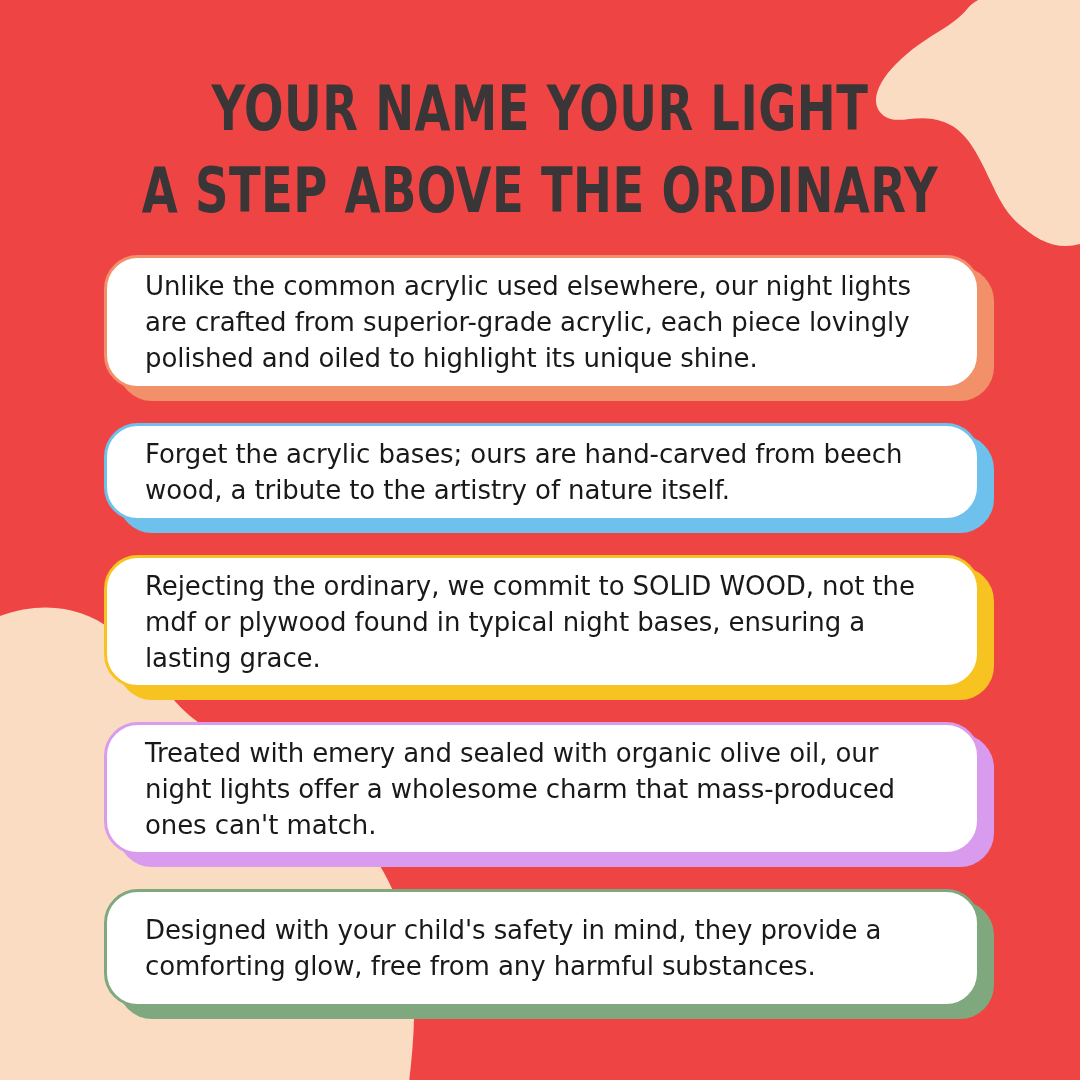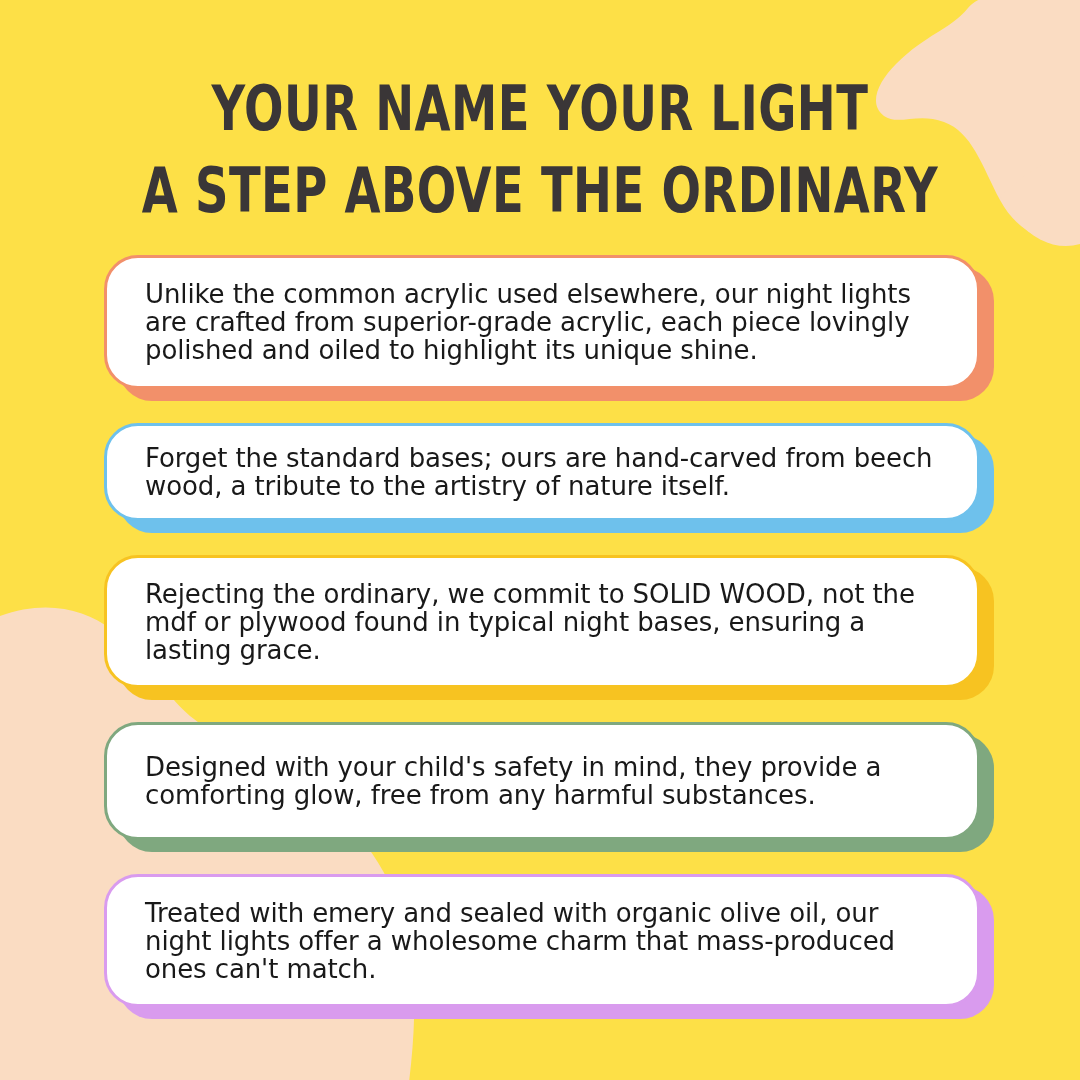--- a/index.html
+++ b/index.html
@@ -6,21 +6,21 @@
   html,body{margin:0;padding:0;}
   body{
     width:1080px;height:1080px;
     background:#FFFFFF;
     font-family:"Liberation Sans", sans-serif;
     overflow:hidden;
   }
   #poster{
     position:relative;
     width:1080px;height:1080px;
-    background:#fde047;
+    background:#ef4444;
     overflow:hidden;
     text-decoration:underline;
   }
 
   
   .blob-layer{
     position:absolute;inset:0;
     width:1080px;height:1080px;
     z-index:0;
     pointer-events:none;
@@ -84,21 +84,21 @@
     z-index:2;
     display:flex;
     align-items:center;
   }
   .card-text{
     display:block;
     padding:0 40px 0 38px;
     font-family:"DejaVu Sans", sans-serif;
     font-weight:400;
     font-size:26px;
-    line-height:28px;
+    line-height:36px;
     color:#191919;
     letter-spacing:-0.1px;
   }
 
   
   .c1{--h:156px;--c:#F2906A;}
   .c2{--h:120px;--c:#6EC1EC;}
   .c3{--h:155px;--c:#F7C321;}
   .c4{--h:155px;--c:#D99BEE;}
   .c5{--h:140px;--c:#7FA87F;}
@@ -128,39 +128,39 @@
     <div class="card-wrap c1">
       <div class="card-shadow"></div>
       <div class="card">
         <span class="card-text">Unlike the common acrylic used elsewhere, our night lights are crafted from superior-grade acrylic, each piece lovingly polished and oiled to highlight its unique shine.</span>
       </div>
     </div>
 
     <div class="card-wrap c2">
       <div class="card-shadow"></div>
       <div class="card">
-        <span class="card-text">Forget the standard bases; ours are hand-carved from beech wood, a tribute to the artistry of nature itself.</span>
+        <span class="card-text">Forget the acrylic bases; ours are hand-carved from beech wood, a tribute to the artistry of nature itself.</span>
       </div>
     </div>
 
     <div class="card-wrap c3">
       <div class="card-shadow"></div>
       <div class="card">
         <span class="card-text">Rejecting the ordinary, we commit to SOLID WOOD, not the mdf or plywood found in typical night bases, ensuring a lasting grace.</span>
       </div>
     </div>
 
+    <div class="card-wrap c4">
+      <div class="card-shadow"></div>
+      <div class="card">
+        <span class="card-text">Treated with emery and sealed with organic olive oil, our night lights offer a wholesome charm that mass-produced ones can't match.</span>
+      </div>
+    </div>
+
     <div class="card-wrap c5">
       <div class="card-shadow"></div>
       <div class="card">
         <span class="card-text">Designed with your child's safety in mind, they provide a comforting glow, free from any harmful substances.</span>
       </div>
     </div>
 
-    <div class="card-wrap c4">
-      <div class="card-shadow"></div>
-      <div class="card">
-        <span class="card-text">Treated with emery and sealed with organic olive oil, our night lights offer a wholesome charm that mass-produced ones can't match.</span>
-      </div>
-    </div>
-
   </div>
 </div>
 
 </body></html>

